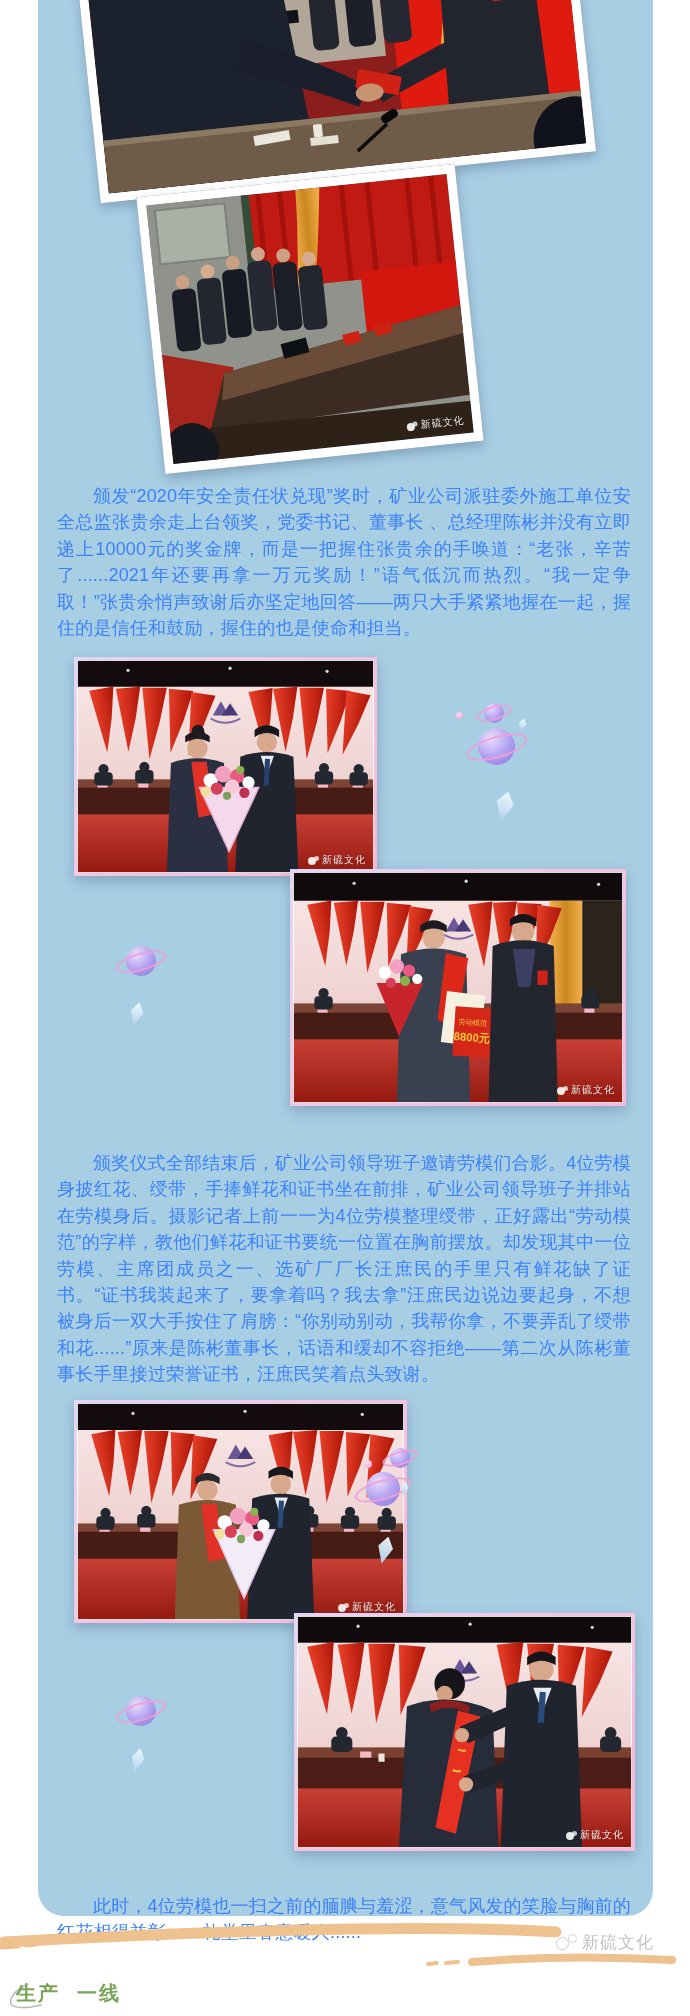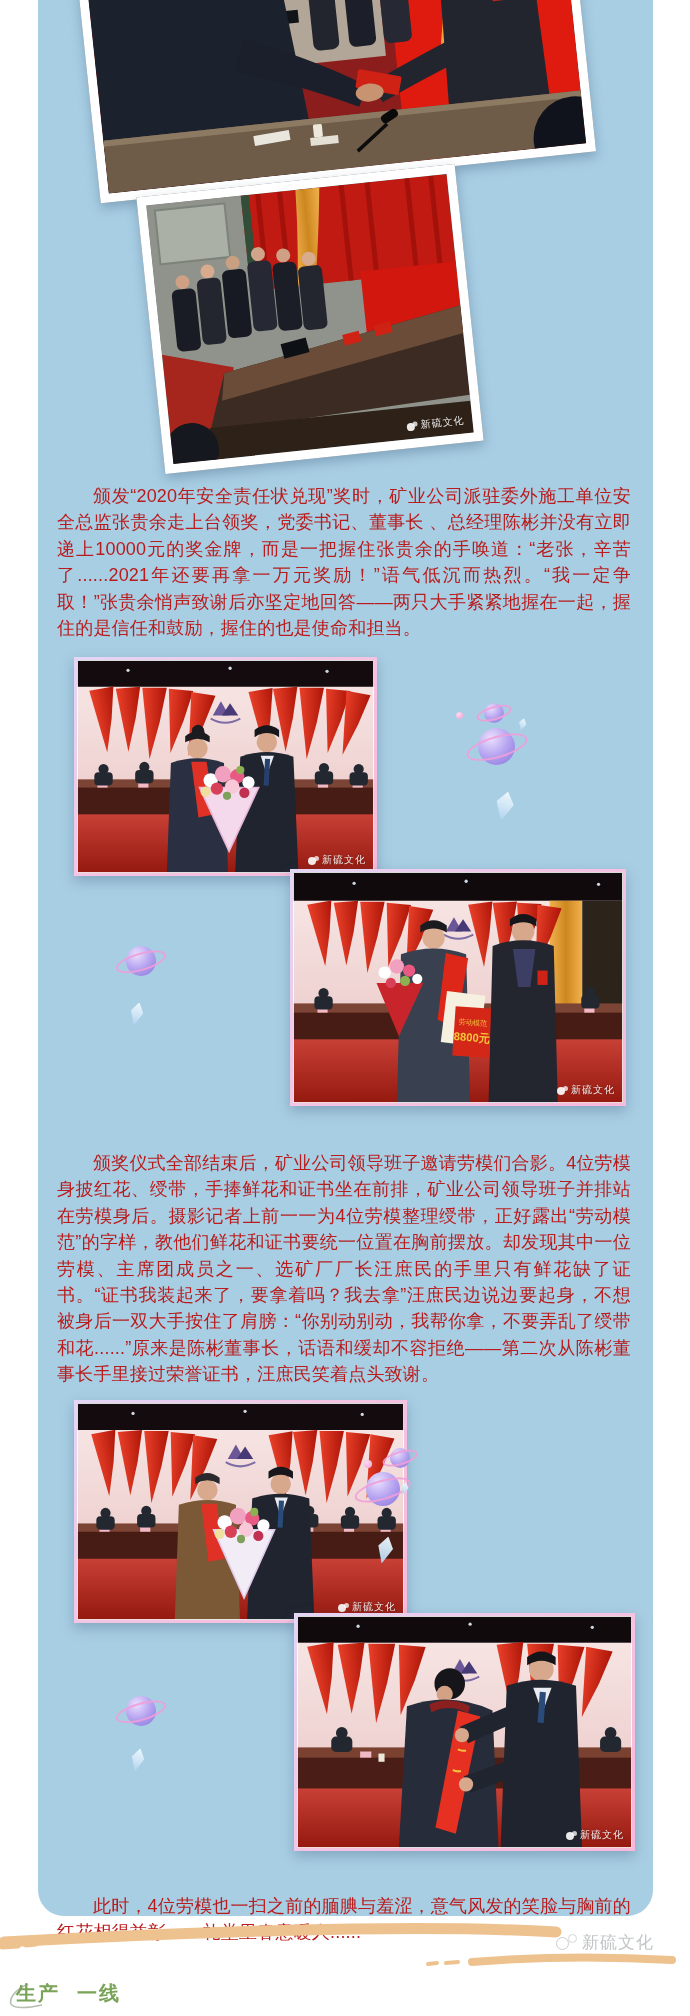--- a/index.html
+++ b/index.html
@@ -6,21 +6,21 @@
   body{width:690px;height:2016px;position:relative;background:#ffffff;
        font-family:"Liberation Sans","DejaVu Sans",sans-serif;overflow:hidden;}
   #page{position:absolute;inset:0;}
 
   
   .panel{position:absolute;left:38px;top:0;width:615px;height:1916px;
          background:#a8cee4;border-radius:0 0 26px 26px;}
 
   
   .para{position:absolute;left:57px;width:574px;font-size:18px;line-height:26.4px;
-        color:#b91c1c;text-align:justify;text-indent:2em;margin:0;letter-spacing:0.2px;}
+        color:#3b82f6;text-align:justify;text-indent:2em;margin:0;letter-spacing:0.2px;}
   .p1{top:483px;}
   .p2{top:1114px;margin-top:36px;}
   .p3{top:1893px;}
 
   
   .photo-white{position:absolute;border:9px solid #ffffff;
                box-shadow:0 5px 12px rgba(70,100,130,.40);overflow:hidden;background:#777;}
   .photo1{left:85px;top:-98px;width:480px;height:258px;transform:rotate(-6deg);}
   .photo2{left:150px;top:180px;width:302px;height:260px;transform:rotate(-6deg);}
 

